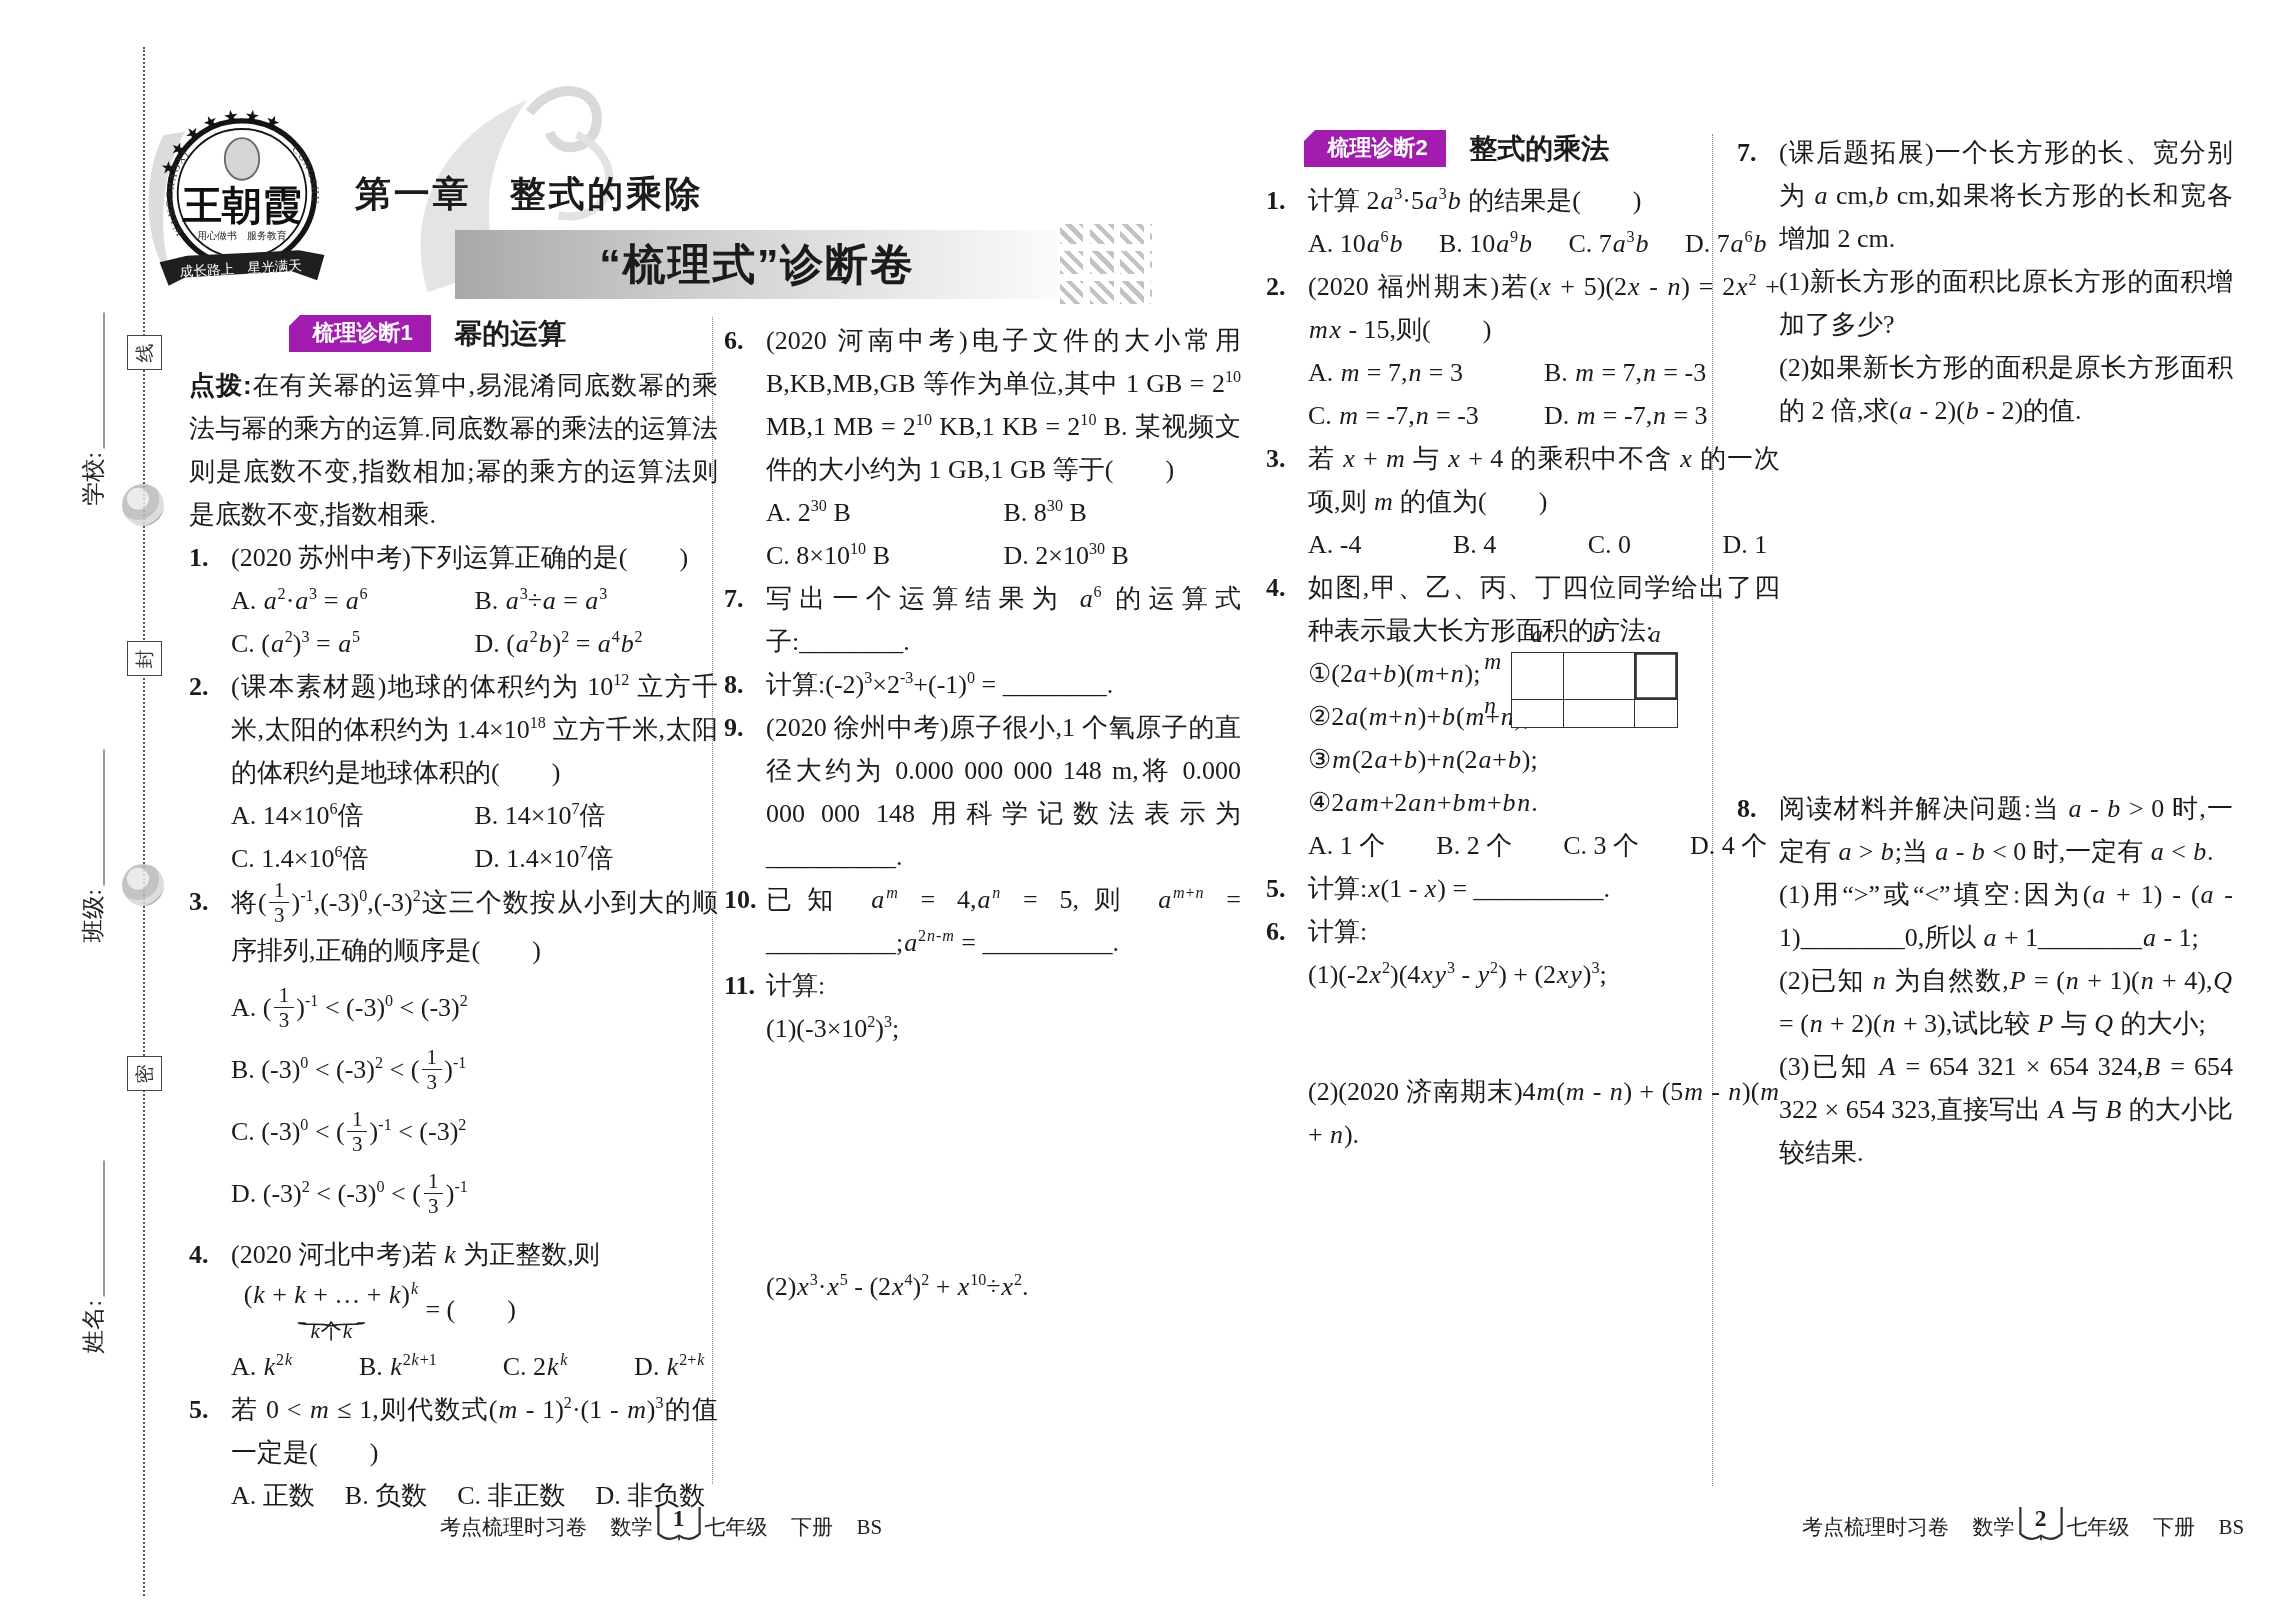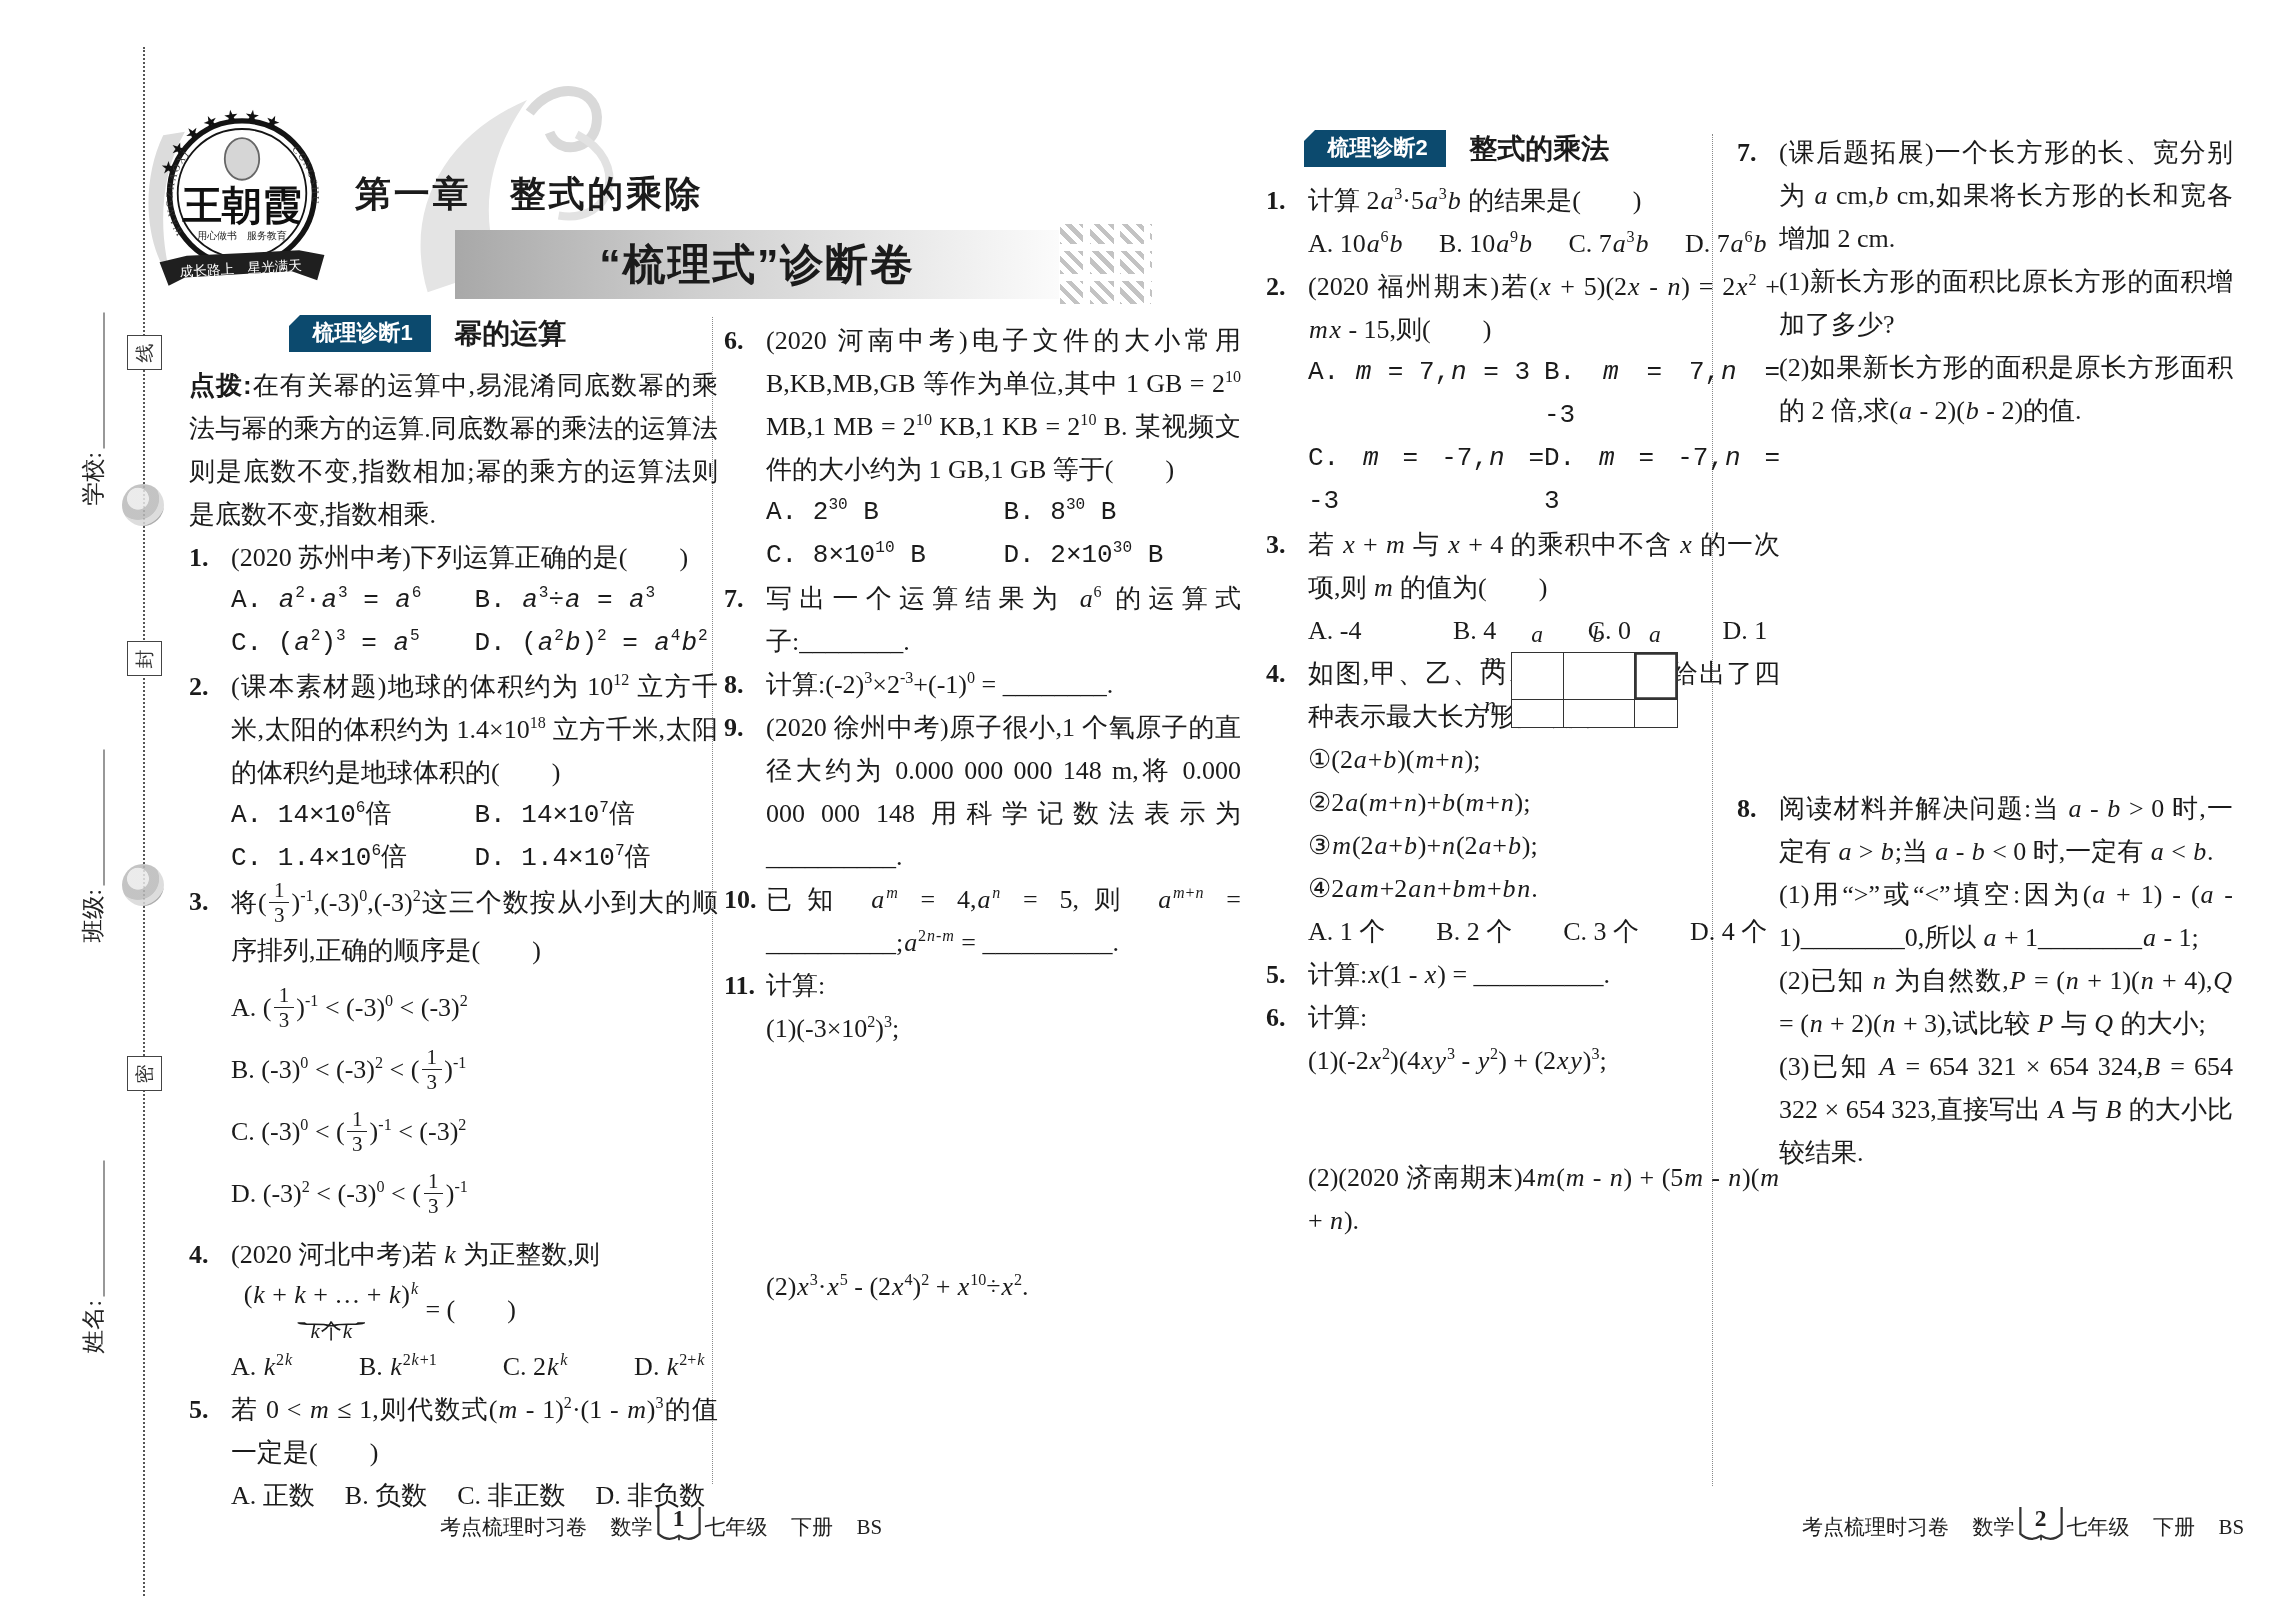--- a/index.html
+++ b/index.html
@@ -35,34 +35,34 @@
   .col { position:absolute; font-size:26px; line-height:43px; }
   #col1 { left:181px; top:312px;  width:529px;margin-left:8px; }
   #col2 { left:724px; top:299px;  width:517px; }
   #col3 { left:1266px; top:127px; width:514px; }
   #col4 { left:1737px; top:127px; width:496px; }
   .divider { position:absolute; border-left:1.8px dotted #888; }
   #div1 { left:712px;  top:317px; height:1167px; }
   #div2 { left:1712px; top:134px; height:1352px; }
   
   .secrow { display:flex; align-items:center; gap:23.5px; margin-bottom:9px; }
-  .badge { position:relative; background:#0c4a6e; color:#fff; font-weight:bold;
+  .badge { position:relative; background:#a21caf; color:#fff; font-weight:bold;
            font-size:22px; line-height:1; padding:7.2px 18px 8.1px 23.5px;
            font-family:"Liberation Sans","DejaVu Sans",sans-serif; }
   .badge::before { content:""; position:absolute; left:0; top:0;
            border-top:11.8px solid #fff; border-right:11.8px solid transparent; }
   .sectitle { font-size:28px; font-weight:bold; font-family:"Liberation Sans","DejaVu Sans",sans-serif; }
   
   .hint { text-align:justify; margin-top:3.6px; }
   .hint b { font-family:"Liberation Sans","DejaVu Sans",sans-serif; }
   
   .prob { position:relative; padding-left:42px; margin-top:0; text-align:justify; }
   .pnum { position:absolute; left:0; top:0; font-weight:bold; }
   .opts { display:flex; }
-  .opts.c2 { flex-wrap:wrap;font-family:Liberation Mono, monospace; }
+  .opts.c2 { flex-wrap:wrap; }
   .opts.c2 .opt { width:50%; }
   .opts.c4 { justify-content:space-between; padding-right:12.7px; }
   .opts.c1 { display:block; }
   .opts.c1 .opt { display:block; margin:12.7px 0; }
   .sub { margin-top:0; }
   .formula { margin:5.4px 0 1.8px 12.7px; }
   sup { font-size:0.62em; line-height:0; }
   i { padding:0 0.9px; }
   
   .fr { display:inline-flex; flex-direction:column; text-align:center; vertical-align:middle;

